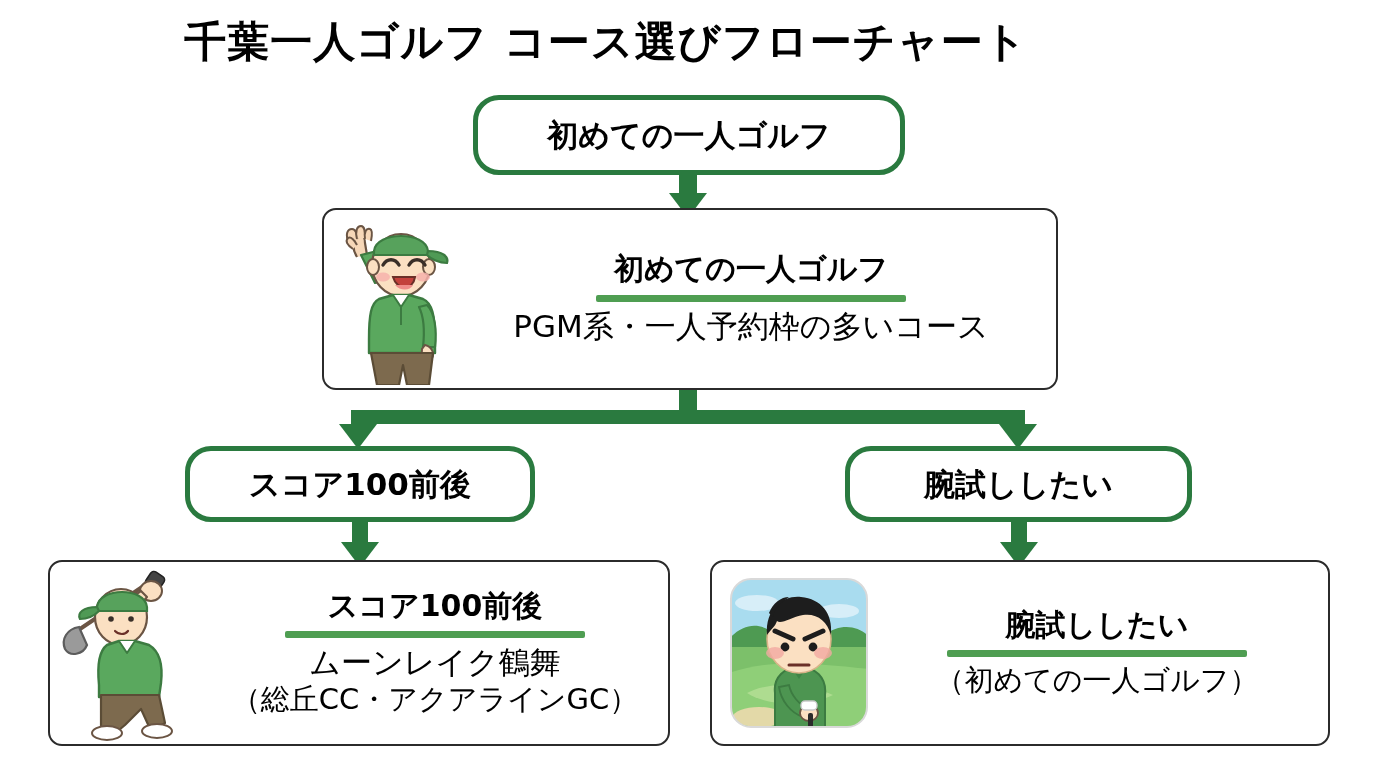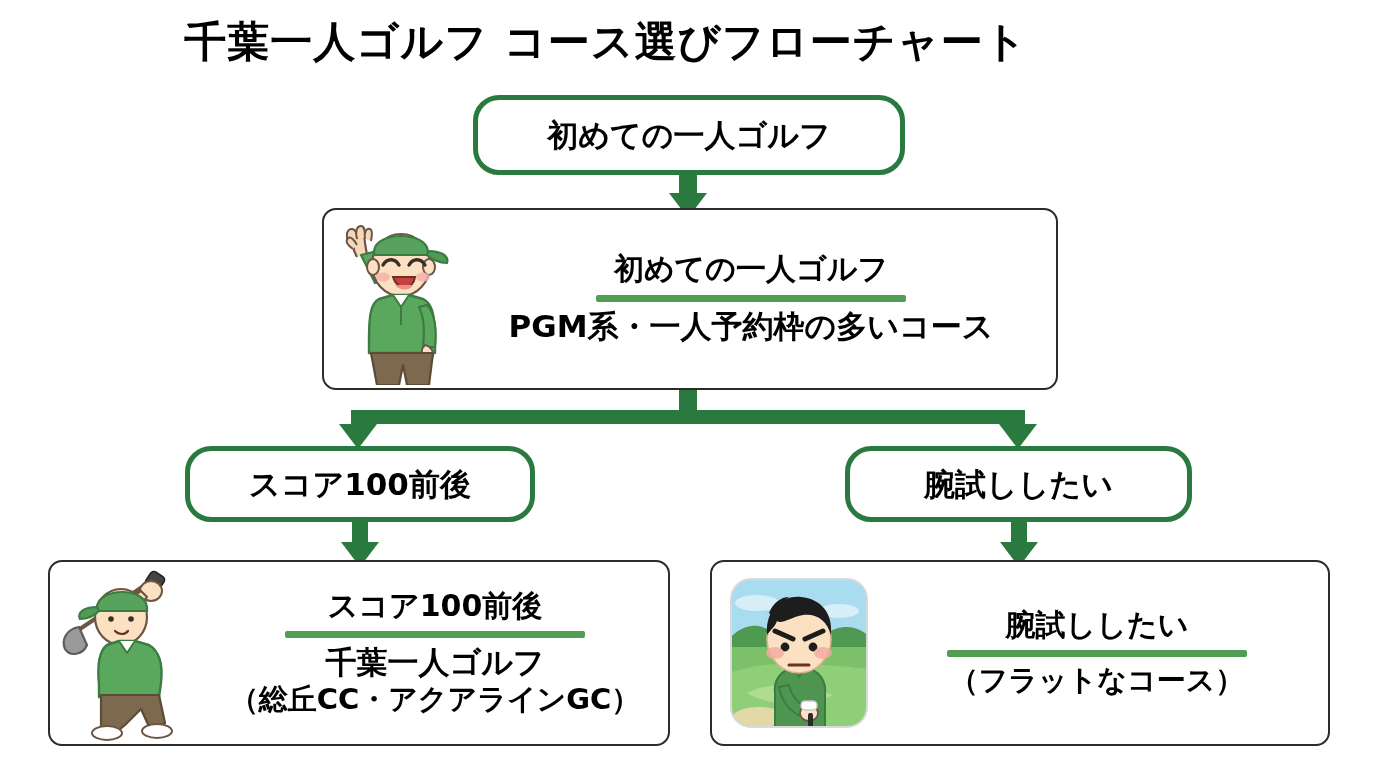--- a/index.html
+++ b/index.html
@@ -102,21 +102,21 @@
     background: #4f9e52;
     border-radius: 2px;
     margin: 8px 0 6px 0;
   }
   #card-beginner .card-divider { width: 310px; }
   #card-flat     .card-divider { width: 300px; }
   #card-tough    .card-divider { width: 300px; }
 
   .card-line {
     font-size: 31px;
-    font-weight: 700;
+    font-weight: 400;
     color: #000000;
     white-space: nowrap;
     line-height: 1.22;
     text-align: left;
   }
   .card-line.sub { font-size: 29px; }
 
   
   .conn {
     position: absolute;
@@ -265,21 +265,21 @@
 
         <path d="M46 130 L104 130 L110 158 L96 166 L86 144 L70 160 L58 170 L46 162 Z" fill="#7d6a4e" stroke="#5b4c36" stroke-width="2.2" stroke-linejoin="round"></path>
 
         <ellipse cx="52" cy="168" rx="15" ry="7" fill="#ffffff" stroke="#6b5544" stroke-width="2"></ellipse>
         <ellipse cx="102" cy="166" rx="15" ry="7" fill="#ffffff" stroke="#6b5544" stroke-width="2"></ellipse>
       </svg>
     </div>
     <div class="card-body">
       <div class="card-heading">スコア100前後</div>
       <div class="card-divider"></div>
-      <div class="card-line">千葉一人ゴルフ</div>
+      <div class="card-line">ムーンレイク鶴舞</div>
       <div class="card-line sub">（総丘CC・アクアラインGC）</div>
     </div>
   </div>
 
   <div class="card" id="card-tough">
     <div class="card-art" style="width:150px;height:180px;padding-left:12px;">
       <svg width="140" height="152" viewBox="0 0 140 152" aria-hidden="true">
         <defs>
           <clipPath id="photoClip">
             <rect x="2" y="2" width="136" height="148" rx="20"></rect>
@@ -323,17 +323,17 @@
           <ellipse cx="94" cy="76" rx="9" ry="6" fill="#f3a9a1" opacity="0.8"></ellipse>
 
           <path d="M60 88 L80 88" stroke="#6b3028" stroke-width="3" stroke-linecap="round"></path>
         </g>
         <rect x="2" y="2" width="136" height="148" rx="20" fill="none" stroke="#d9d9d9" stroke-width="2"></rect>
       </svg>
     </div>
     <div class="card-body">
       <div class="card-heading">腕試ししたい</div>
       <div class="card-divider"></div>
-      <div class="card-line sub">（フラットなコース）</div>
+      <div class="card-line sub">（初めての一人ゴルフ）</div>
     </div>
   </div>
 
 </div>
 
 </body></html>

